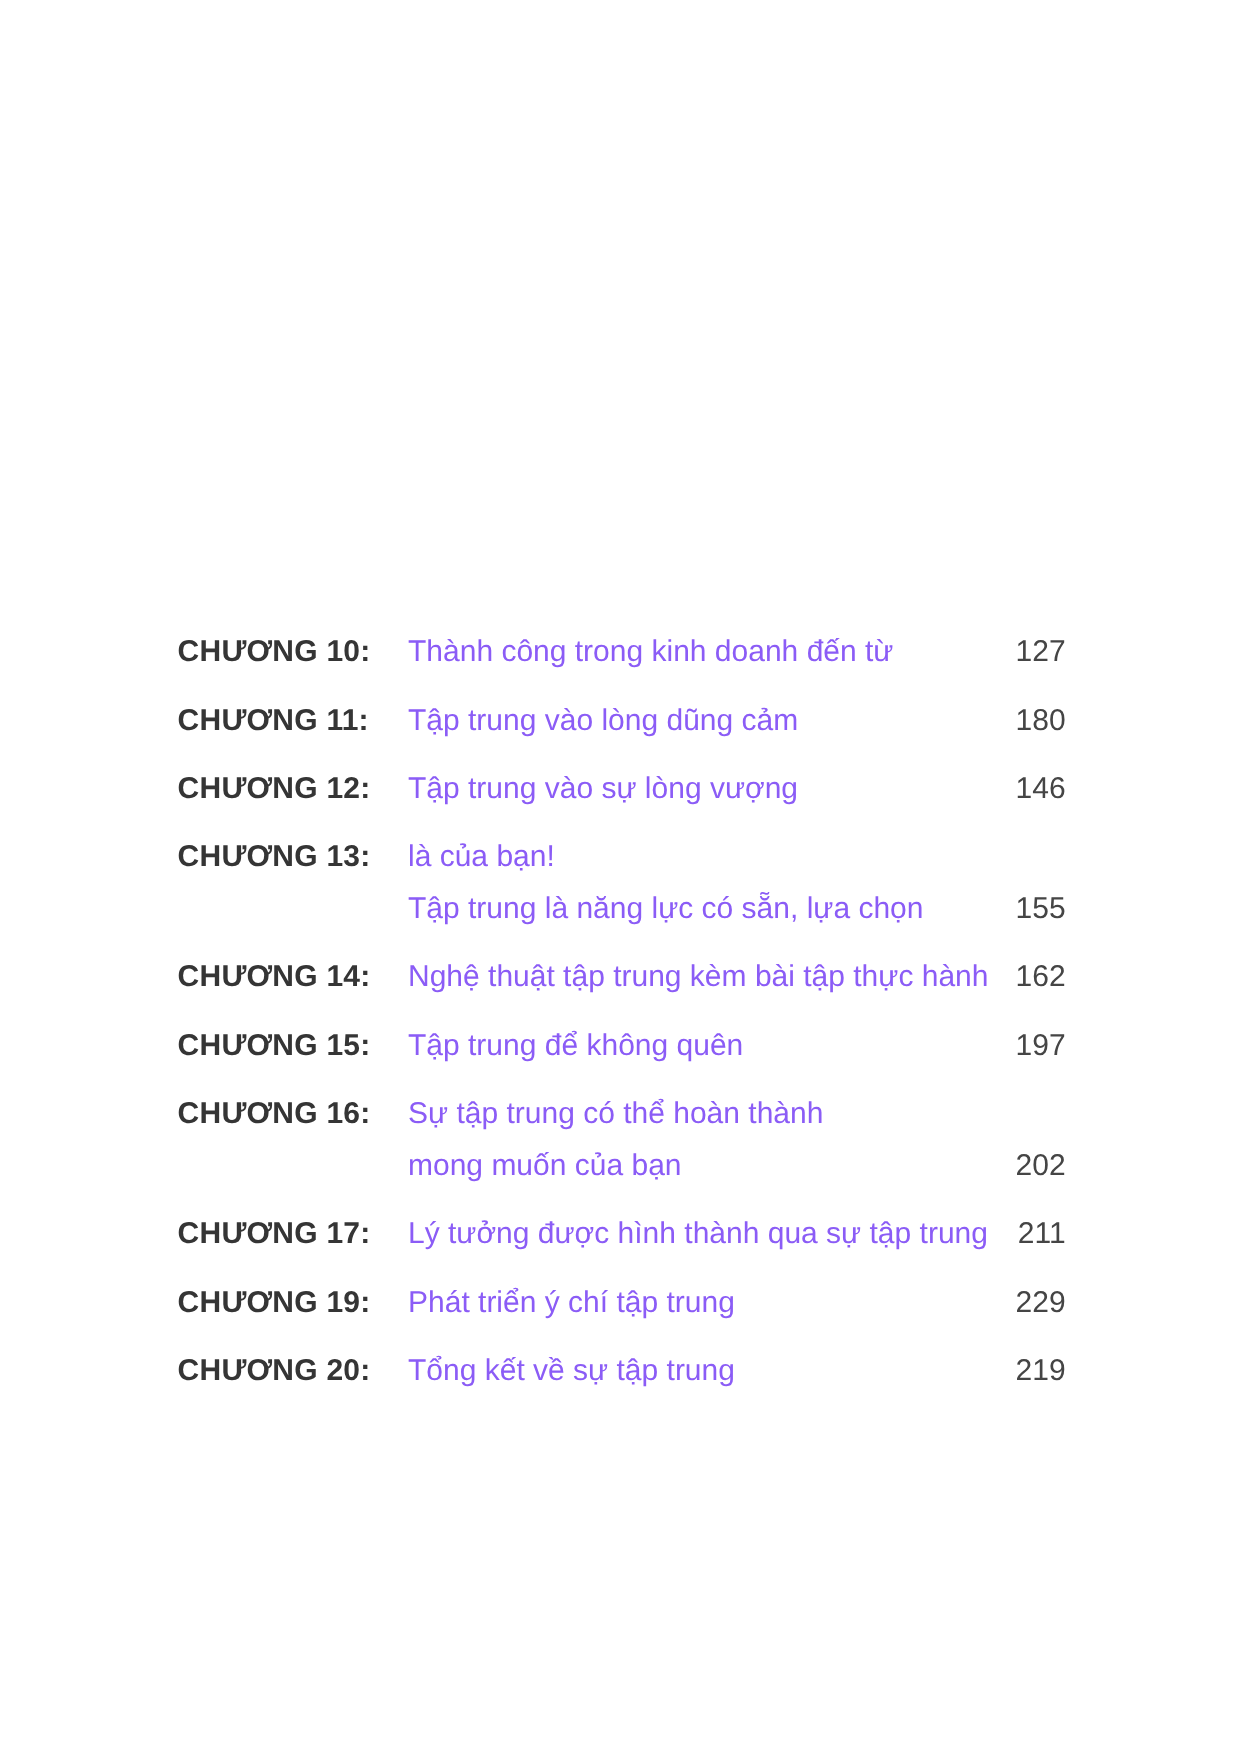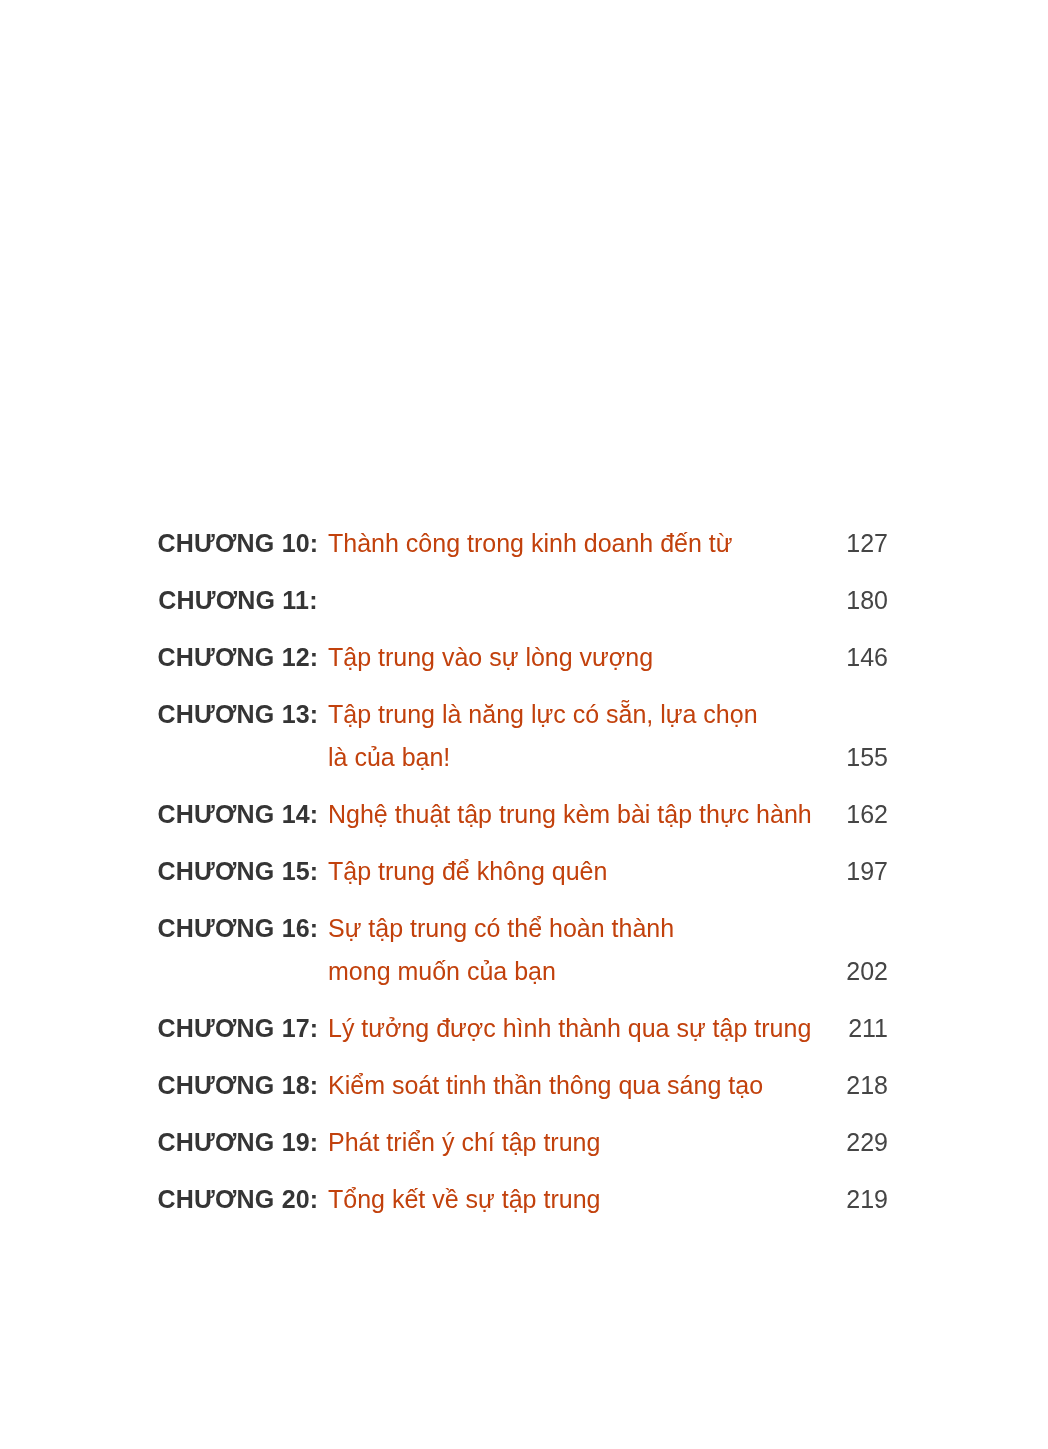--- a/index.html
+++ b/index.html
@@ -27,25 +27,25 @@
     align-items: start;
     margin-bottom: 14px;
     line-height: 43px;
     font-size: 25px;
   }
   .chapter-label {
     font-weight: bold;
     color: #353535;
     letter-spacing: 0.2px;
     white-space: nowrap;
-    text-align: center;
   }
   .chapter-title {
-    color: #c2410c;
+    color: #8b5cf6;
     padding-right: 66px;
+    margin-left: 12px;
   }
   .chapter-title .title-line {
     white-space: nowrap;
   }
   .chapter-page {
     position: absolute;
     right: 0;
     bottom: 0;
     line-height: 43px;
     color: #454545;
@@ -59,36 +59,39 @@
   <div class="toc-entry">
     <span class="chapter-label">CHƯƠNG 10:</span>
     <span class="chapter-title">
         <div class="title-line">Thành công trong kinh doanh đến từ</div>
       </span>
     <span class="chapter-page">127</span>
   </div>
 
   <div class="toc-entry">
     <span class="chapter-label">CHƯƠNG 11:</span>
+    <span class="chapter-title">
+        <div class="title-line">Tập trung vào lòng dũng cảm</div>
+      </span>
     <span class="chapter-page">180</span>
   </div>
 
   <div class="toc-entry">
     <span class="chapter-label">CHƯƠNG 12:</span>
     <span class="chapter-title">
         <div class="title-line">Tập trung vào sự lòng vượng</div>
       </span>
     <span class="chapter-page">146</span>
   </div>
 
   <div class="toc-entry">
     <span class="chapter-label">CHƯƠNG 13:</span>
     <span class="chapter-title">
+        <div class="title-line">là của bạn!</div>
         <div class="title-line">Tập trung là năng lực có sẵn, lựa chọn</div>
-        <div class="title-line">là của bạn!</div>
       </span>
     <span class="chapter-page">155</span>
   </div>
 
   <div class="toc-entry">
     <span class="chapter-label">CHƯƠNG 14:</span>
     <span class="chapter-title">
         <div class="title-line">Nghệ thuật tập trung kèm bài tập thực hành</div>
       </span>
     <span class="chapter-page">162</span>
@@ -112,27 +115,20 @@
   </div>
 
   <div class="toc-entry">
     <span class="chapter-label">CHƯƠNG 17:</span>
     <span class="chapter-title">
         <div class="title-line">Lý tưởng được hình thành qua sự tập trung</div>
       </span>
     <span class="chapter-page">211</span>
   </div>
 
-  <div class="toc-entry">
-    <span class="chapter-label">CHƯƠNG 18:</span>
-    <span class="chapter-title">
-        <div class="title-line">Kiểm soát tinh thần thông qua sáng tạo</div>
-      </span>
-    <span class="chapter-page">218</span>
-  </div>
 
   <div class="toc-entry">
     <span class="chapter-label">CHƯƠNG 19:</span>
     <span class="chapter-title">
         <div class="title-line">Phát triển ý chí tập trung</div>
       </span>
     <span class="chapter-page">229</span>
   </div>
 
   <div class="toc-entry">

